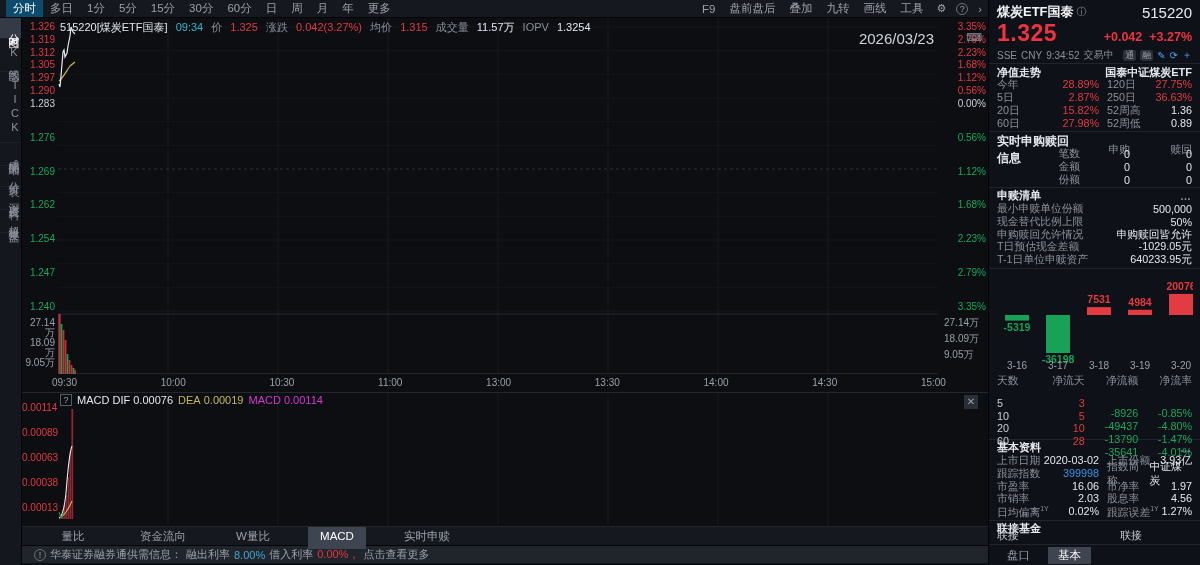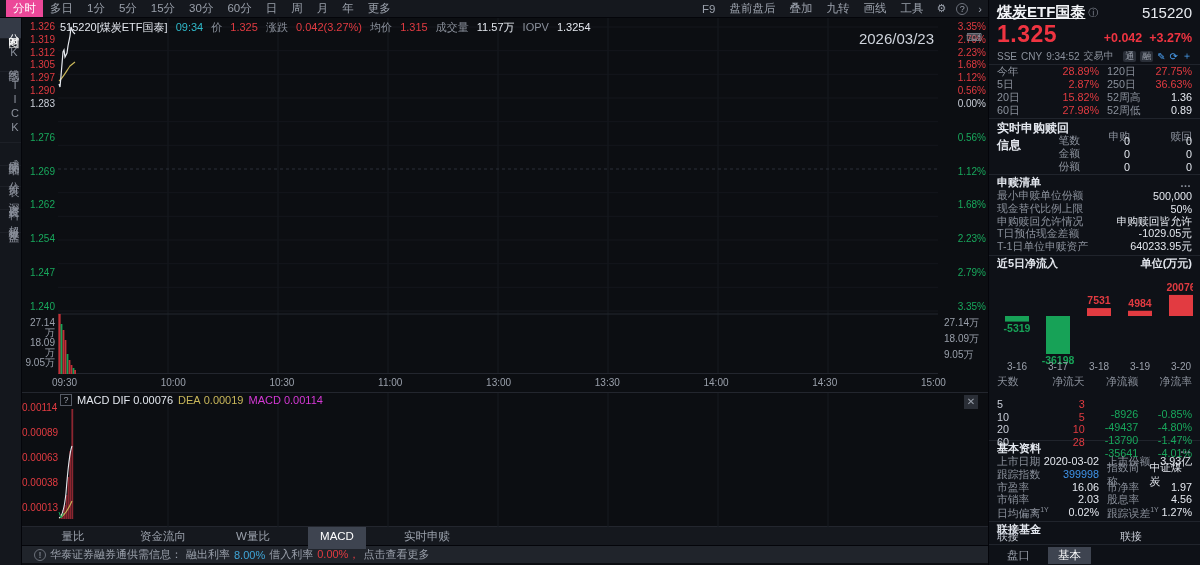--- a/index.html
+++ b/index.html
@@ -6,21 +6,21 @@
 html,body{width:1200px;height:565px;background:#0b0d11;overflow:hidden;color:#c9ced8;}
 .app{position:relative;width:1200px;height:565px;}
 .rd{color:#e23b41;}.gn{color:#18a85c;margin-top:21px;}.nt{color:#c9ced8;}.w{color:#e3e7ee;}.g{color:#8b919c;}
 .bl{color:#3f93e8;}.cy{color:#2fb9c9;}.yl{color:#c9b75a;}.mg{color:#d638d6;}
 
 
 .topbar{position:absolute;left:0;top:0;width:988px;height:18px;background:#15181e;border-bottom:1px solid #04050a;display:flex;align-items:center;justify-content:space-between;font-size:11.5px;}
 .tb-left,.tb-right{display:flex;align-items:center;height:100%;}
 .tb-left{padding-left:6px;}
 .tb-tab{padding:1px 7px;color:#9aa0ab;cursor:default;}
-.tb-tab.active{background:#ec4899;color:#fff;text-align:center;}
+.tb-tab.active{background:#0c4a6e;color:#fff;text-align:center;}
 .tb-item{padding:1px 7px;color:#9aa0ab;}
 .tb-ico{padding:0 6px;color:#9aa0ab;font-size:11px;}
 .tb-help{width:12px;height:12px;border:1px solid #6b707a;border-radius:50%;color:#9aa0ab;font-size:9px;line-height:10px;text-align:center;margin:0 4px;}
 
 
 .sidebar{position:absolute;left:0;top:18px;width:22px;height:547px;background:#14171d;border-right:1px solid #04050a;display:flex;flex-direction:column;}
 .sb-item{writing-mode:vertical-rl;text-orientation:upright;letter-spacing:2px;color:#8b909b;font-size:11px;padding:7px 0;margin:0 auto;border-bottom:1px solid #1d2027;width:100%;text-align:center;}
 .sb-item.active{background:#343a46;color:#fff;}
 
 
@@ -50,21 +50,21 @@
 .tabstrip{display:flex;align-items:center;height:19px;background:#15181e;border-bottom:1px solid #04050a;padding-left:22px;font-size:11.5px;}
 .bstab{color:#9aa0ab;padding:7px 12px;margin-right:26px;min-width:58px;text-align:center;}
 .bstab.active{background:#3e4450;color:#fff;}
 .statusbar{display:flex;align-items:center;height:17px;background:#20242b;font-size:11px;color:#9aa0ab;padding-left:12px;gap:4px;}
 .sb-ico{width:12px;height:12px;border:1px solid #6b707a;border-radius:50%;font-size:9px;line-height:10px;text-align:center;}
 
 
 .panel{position:absolute;left:988px;top:0;width:212px;height:565px;background:#0e1117;border-left:1px solid #04050a;font-size:10.8px;}
 .phead{padding:3px 8px 1px;}
 .p-row1{display:flex;align-items:center;}
-.p-name{font-size:15px;font-weight:bold;color:#f2f4f7;text-decoration:underline;}
+.p-name{font-size:13px;font-weight:bold;color:#f2f4f7;}
 .p-info{color:#8b919c;font-size:10px;margin-left:3px;}
 .p-code{margin-left:auto;font-size:15px;color:#e8ebf0;}
 .p-row2{display:flex;align-items:baseline;margin-top:-1px;}
 .p-price{font-size:23px;font-weight:bold;color:#ef3441;letter-spacing:0.5px;}
 .p-chg{margin-left:auto;font-size:12.5px;font-weight:bold;color:#ef3441;}
 .p-chg span{margin-left:7px;}
 .p-row3{display:flex;align-items:center;margin-top:1px;color:#8b919c;font-size:10px;gap:4px;}
 .pbadge{background:#2a2f38;color:#9aa0ab;font-size:9px;padding:0 2px;border-radius:2px;line-height:11px;}
 .pico{color:#4a9ff0;font-size:10px;}
 .sec{border-top:1px solid #20242c;padding:1px 8px;}
@@ -335,20 +335,24 @@
         <span>交易中</span>
         <span class="pbadge" style="margin-left:auto">通</span>
         <span class="pbadge">融</span>
         <span class="pico">✎</span>
         <span class="pico">⟳</span>
         <span class="pico">＋</span>
       </div>
     </div>
 
     <div class="sec">
+      <div class="sechdr">
+          <span>净值走势</span>
+          <span class="right">国泰中证煤炭ETF</span>
+        </div>
       <div class="pair">
           <span class="c1">
             <span class="lab">今年</span>
             <span class="val rd">28.89%</span>
           </span>
           <span class="c2">
             <span class="lab">120日</span>
             <span class="val rd">27.75%</span>
           </span>
         </div>
@@ -428,24 +432,20 @@
           <span class="lab">T日预估现金差额</span>
           <span class="val">-1029.05元</span>
         </div>
       <div class="prow">
           <span class="lab">T-1日单位申赎资产</span>
           <span class="val">640233.95元</span>
         </div>
     </div>
 
     <div class="sec">
-      <div class="sechdr">
-          <span>近5日净流入</span>
-          <span class="right">单位(万元)</span>
-        </div>
       <svg class="flowchart" id="flowsvg" width="196" height="100" viewBox="0 0 196 100">
           <rect x="8" width="24" y="44" height="5.58495" fill="#17a257"></rect>
           <text x="20" text-anchor="middle" y="59.58495" fill="#17a257" font-size="10.5" font-weight="bold">-5319</text>
           <text x="20" text-anchor="middle" y="98" fill="#9aa0ab" font-size="10">3-16</text>
           <rect x="49" width="24" y="44" height="38.0079" fill="#17a257"></rect>
           <text x="61" text-anchor="middle" y="92.0079" fill="#17a257" font-size="10.5" font-weight="bold">-36198</text>
           <text x="61" text-anchor="middle" y="98" fill="#9aa0ab" font-size="10">3-17</text>
           <rect x="90" width="24" y="36.09245" height="7.90755" fill="#e23b41"></rect>
           <text x="102" text-anchor="middle" y="32.09245" fill="#e23b41" font-size="10.5" font-weight="bold">7531</text>
           <text x="102" text-anchor="middle" y="98" fill="#9aa0ab" font-size="10">3-18</text>

